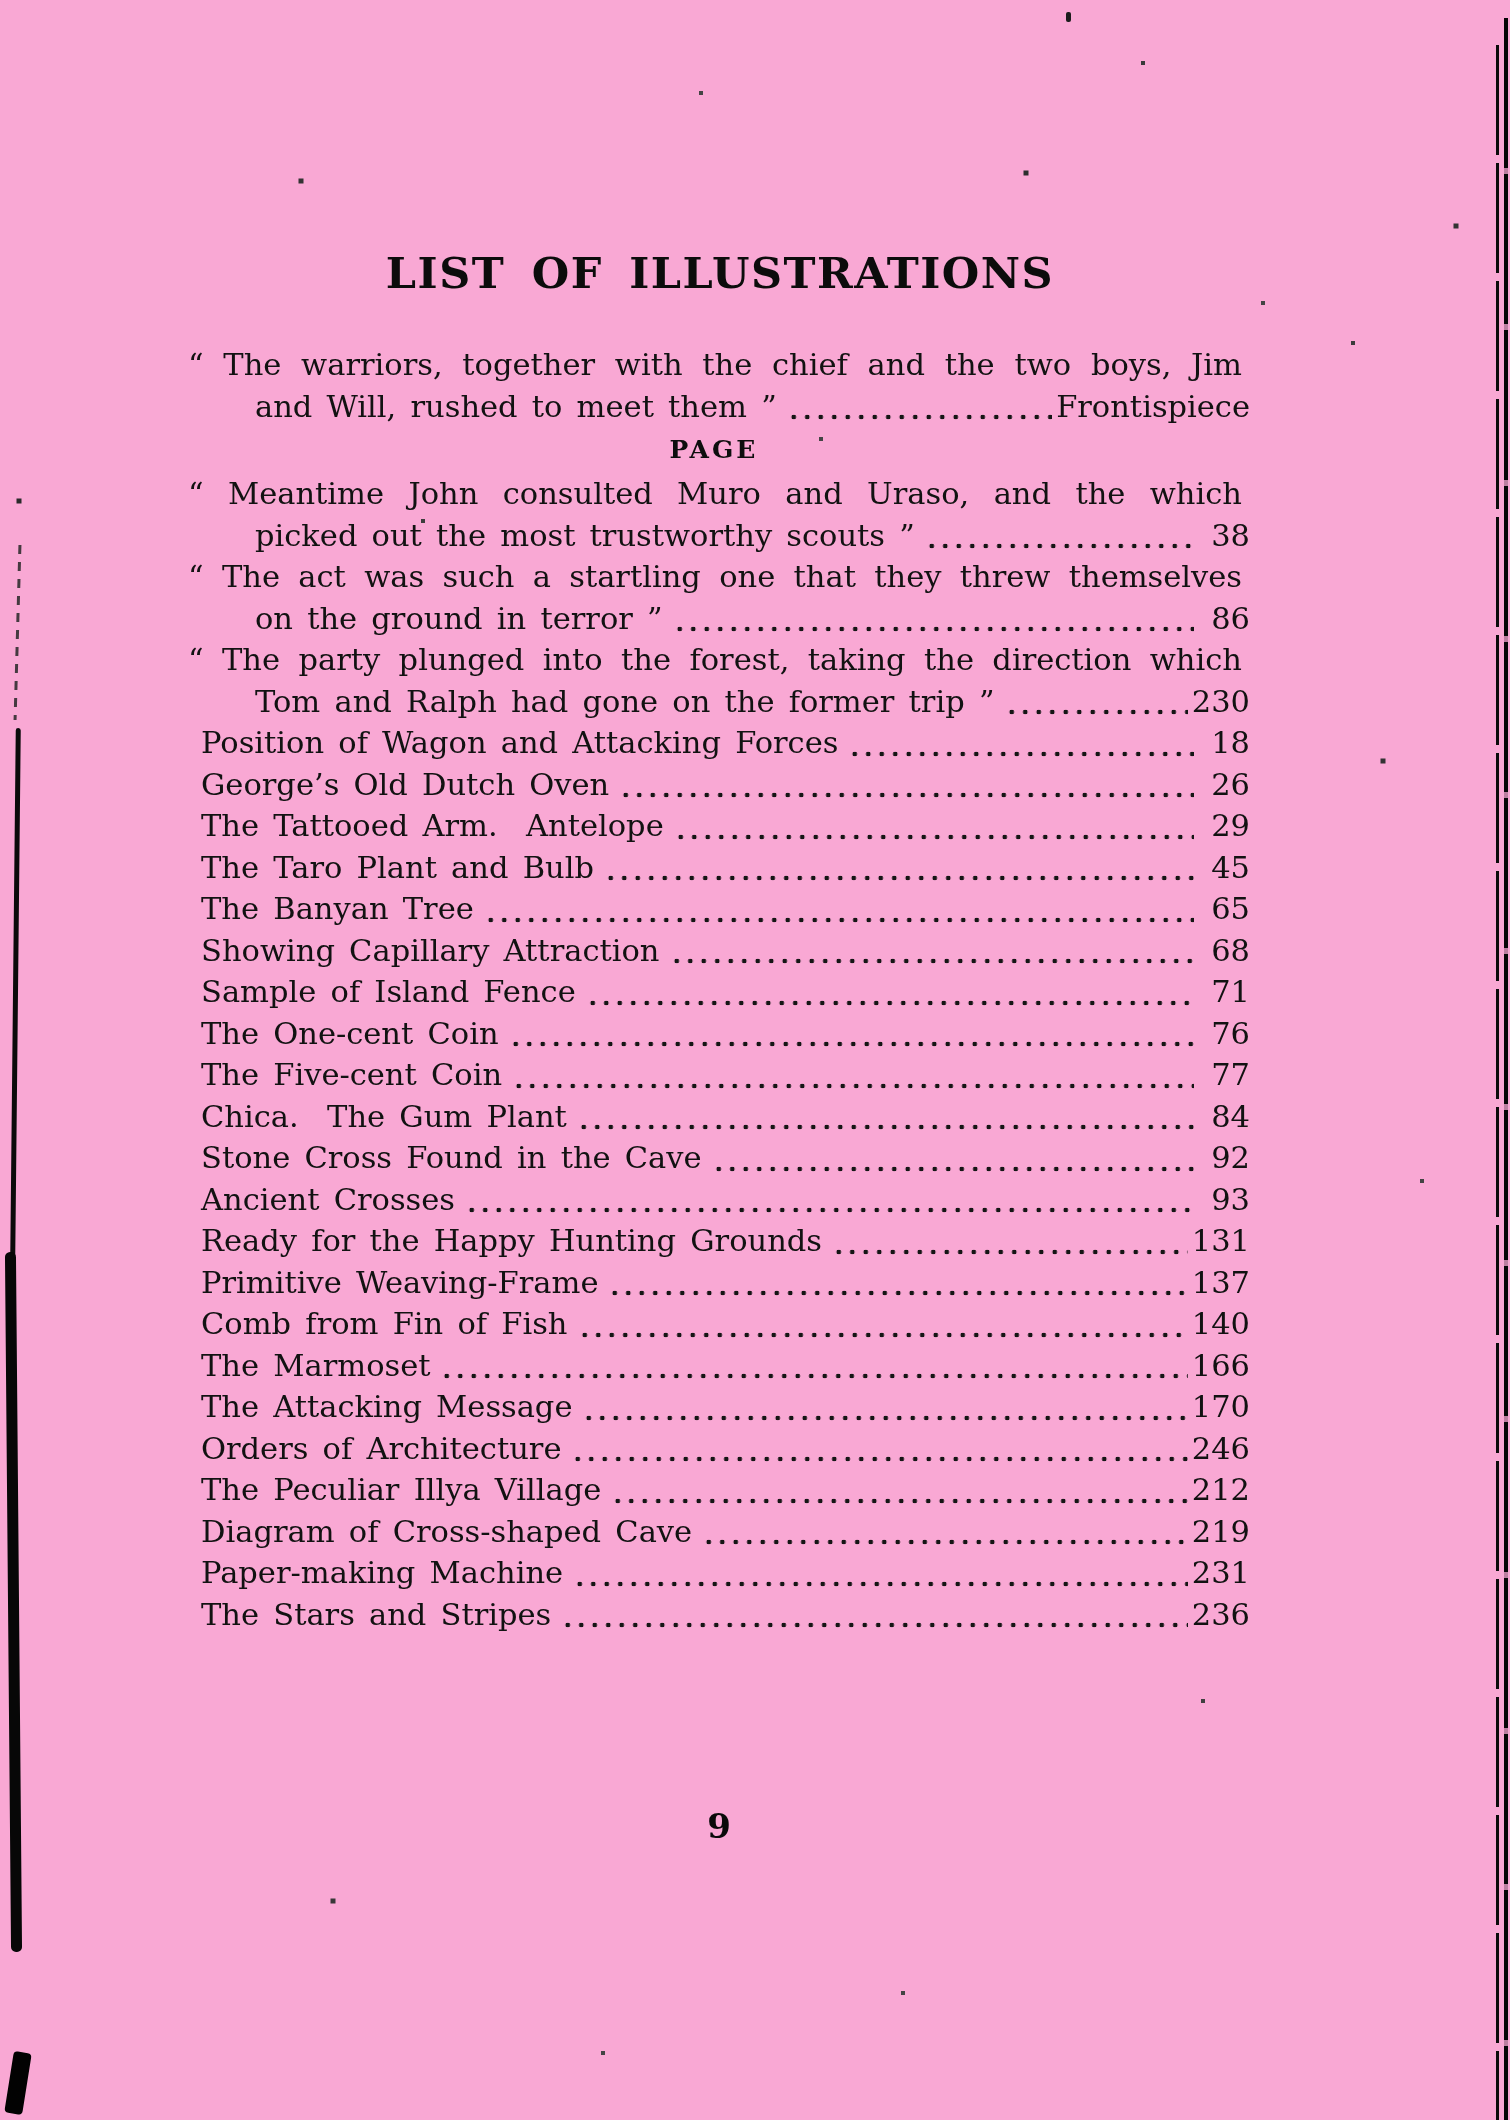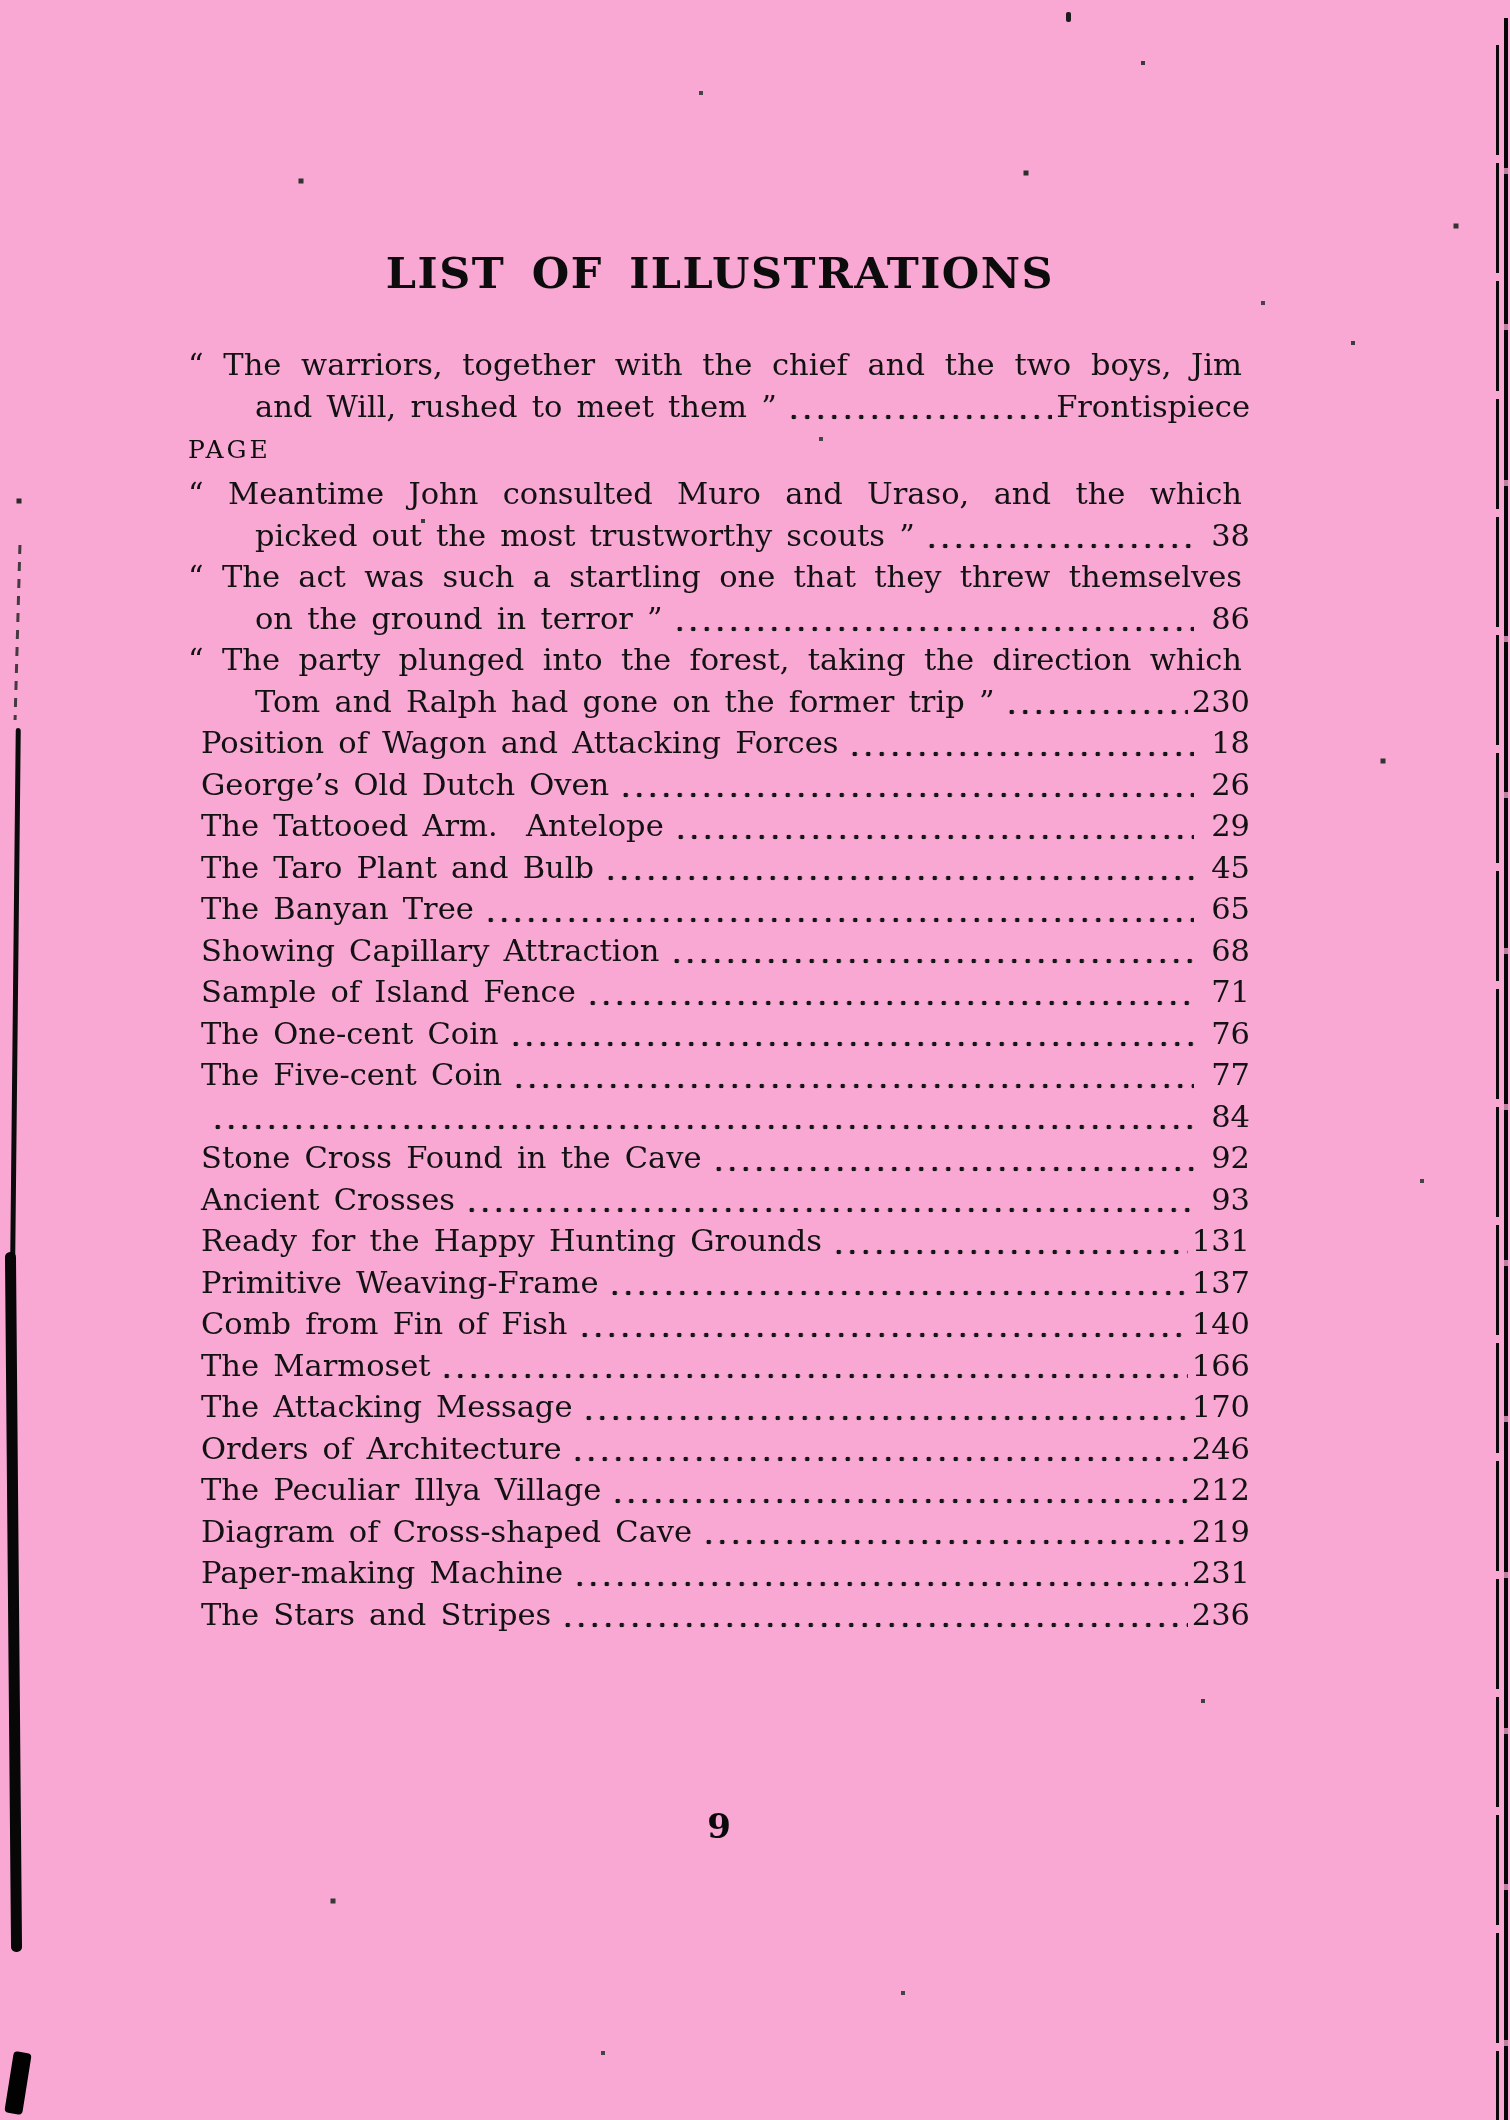--- a/index.html
+++ b/index.html
@@ -36,22 +36,22 @@
   .leader{
     flex:1 1 auto;height:6px;align-self:flex-end;
     margin:0 4px 7px 10px;
     background-image:radial-gradient(circle, #151515 2.1px, rgba(0,0,0,0) 2.6px);
     background-size:13.5px 6px;
     background-repeat:repeat-x;
     background-position:left bottom;
   }
   .pgnum{flex:0 0 auto;min-width:52px;text-align:right;}
   .page-label{
-    text-align:left;font-size:25px;letter-spacing:3px;
-    line-height:46px;padding-right:10px;color:#0e0e0e;
+    text-align:center;font-size:25px;letter-spacing:3px;
+    line-height:46px;padding-right:10px;color:#0e0e0e;font-weight:bold;
   }
   .folio{
     position:absolute;top:1806px;left:188px;width:1062px;
     text-align:center;font-size:34px;font-weight:bold;color:#0a0a0a;
   }
   
   .art{position:absolute;pointer-events:none;}
   .edge-right-1{right:2px;top:18px;width:4px;height:2102px;
     background:repeating-linear-gradient(to bottom,#060606 0 150px,rgba(0,0,0,.25) 150px 156px);}
   .edge-right-2{right:11px;top:45px;width:3px;height:2075px;
@@ -173,20 +173,21 @@
       </div>
       <div class="entry">
         <div class="row plain">
           <span class="etext">The Five-cent Coin</span>
           <span class="leader"></span>
           <span class="pgnum">77</span>
         </div>
       </div>
       <div class="entry">
         <div class="row plain">
+          <span class="etext">Chica.&nbsp; The Gum Plant</span>
           <span class="leader"></span>
           <span class="pgnum">84</span>
         </div>
       </div>
       <div class="entry">
         <div class="row plain">
           <span class="etext">Stone Cross Found in the Cave</span>
           <span class="leader"></span>
           <span class="pgnum">92</span>
         </div>

